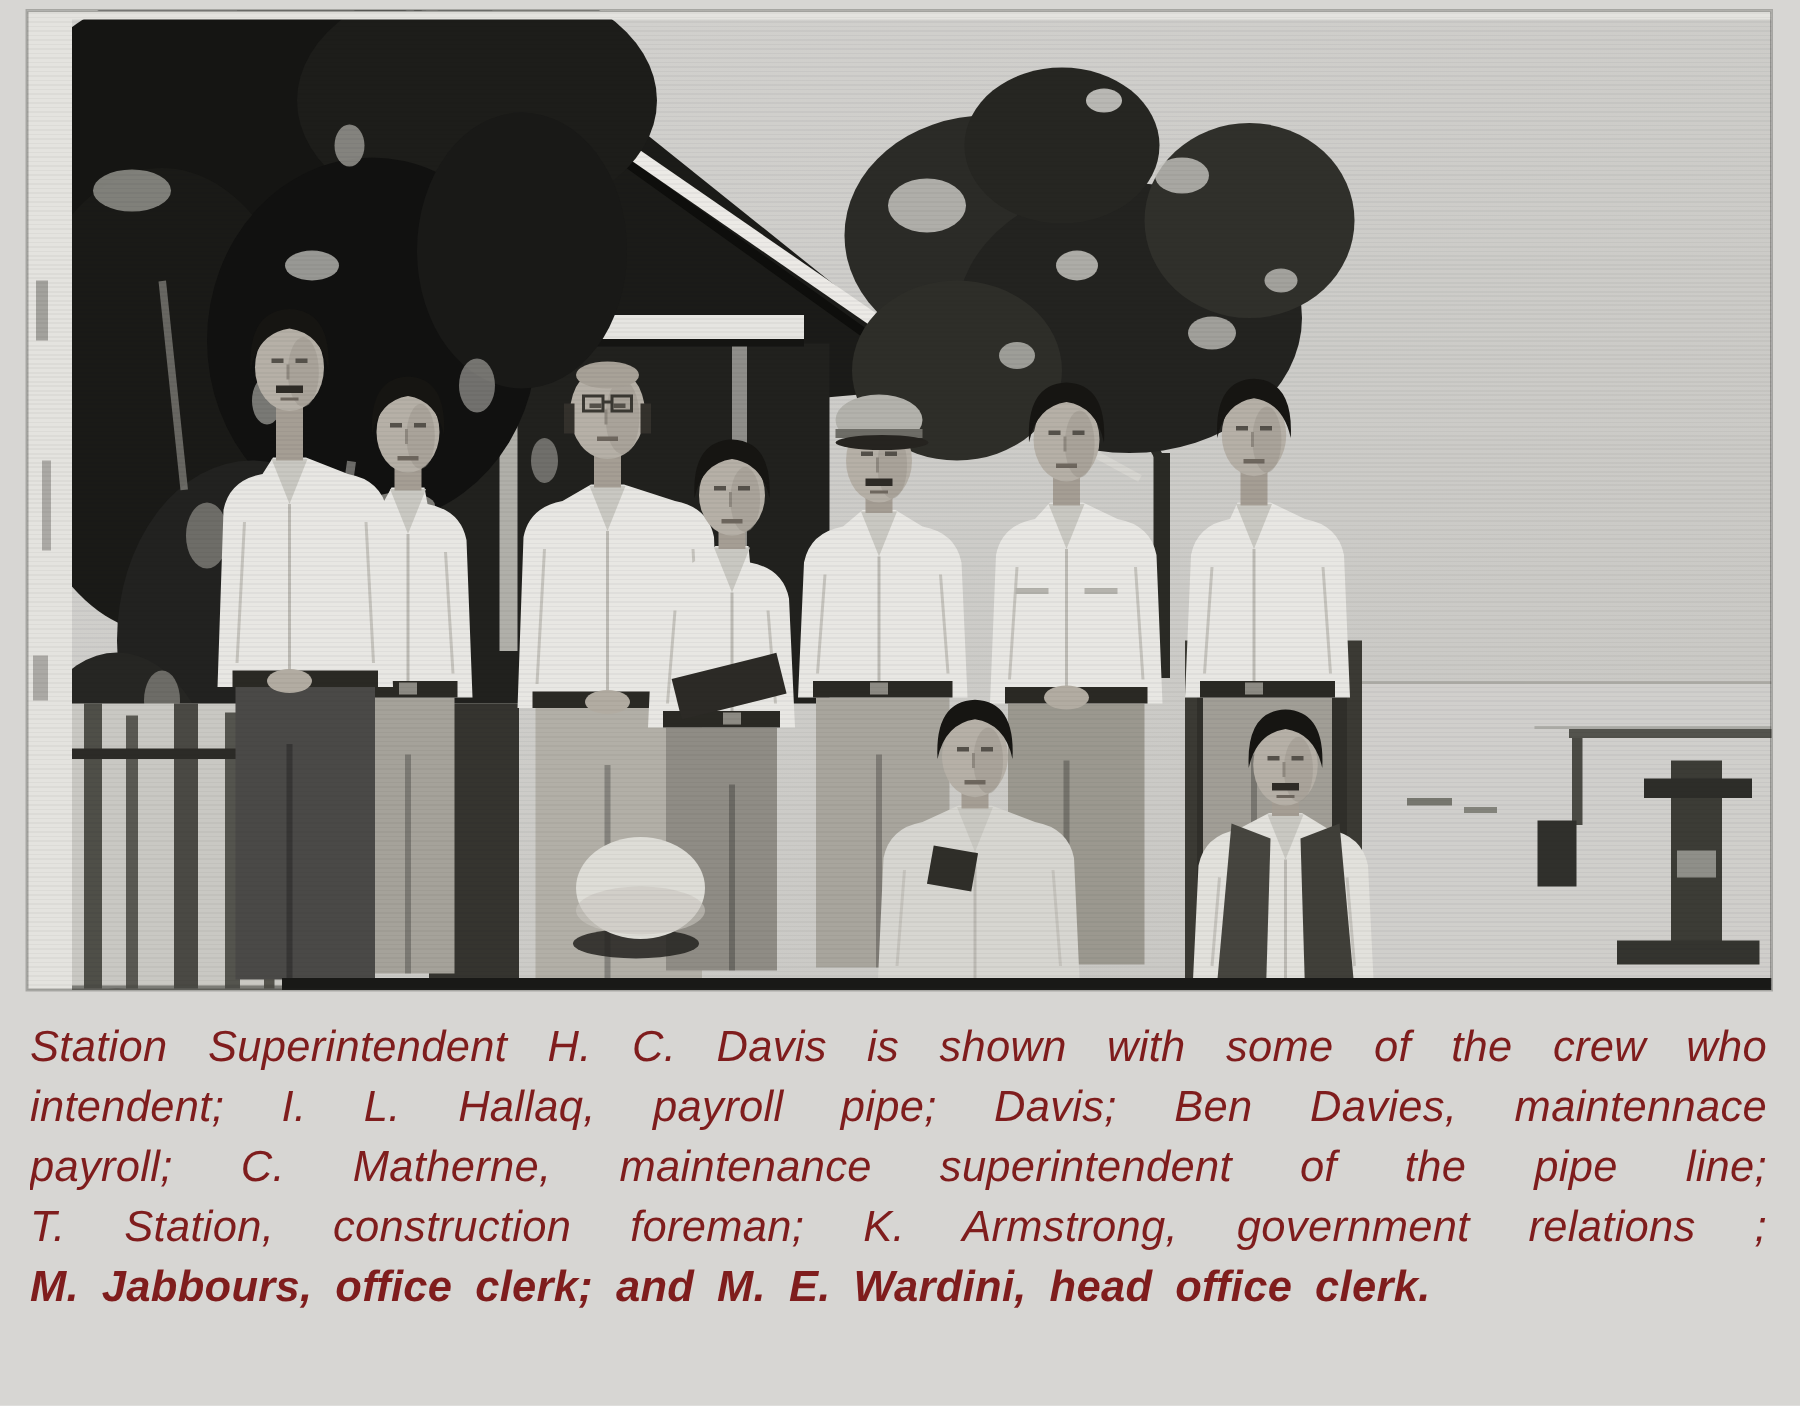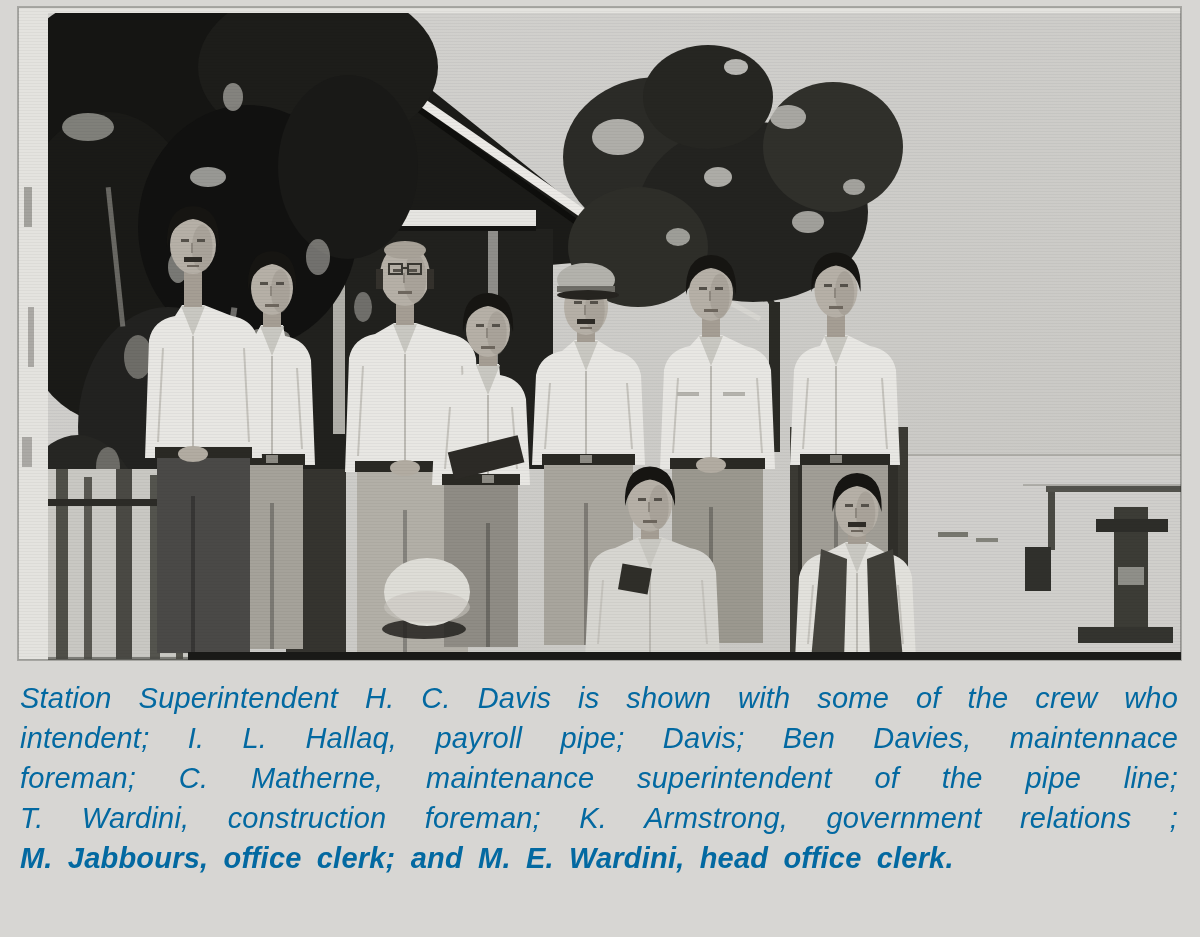--- a/index.html
+++ b/index.html
@@ -20,21 +20,21 @@
   .photo::after{
     content:"";position:absolute;inset:0;pointer-events:none;
     background:
       repeating-linear-gradient(0deg, rgba(0,0,0,.035) 0 1px, rgba(255,255,255,0) 1px 3px),
       repeating-linear-gradient(90deg, rgba(255,255,255,.05) 0 2px, rgba(0,0,0,0) 2px 5px);
     mix-blend-mode:multiply;
   }
   
   .caption{
     position:absolute;left:20px;right:22px;top:678px;
-    color:#0369a1;
+    color:#7f1d1d;
     font-style:italic;
     font-weight:500;
     font-size:29px;
     line-height:40px;
     letter-spacing:.2px;
   }
   .cap-line{
     white-space:nowrap;
     text-align:justify;
     text-align-last:justify;
@@ -351,16 +351,16 @@
       <rect x="30" y="650" width="140" height="4" fill="#4a4944" opacity=".6"></rect>
     </g>
 
     <rect x="0.5" y="0.5" width="1162" height="652" fill="none" stroke="rgba(40,40,36,.35)"></rect>
   </svg>
 </div>
 
 <div class="caption">
   <div class="cap-line">Station Superintendent H. C. Davis is shown with some of the crew who</div>
   <div class="cap-line">intendent; I. L. Hallaq, payroll pipe; Davis; Ben Davies, maintennace</div>
-  <div class="cap-line">foreman; C. Matherne, maintenance superintendent of the pipe line;</div>
-  <div class="cap-line">T. Wardini, construction foreman; K. Armstrong, government relations ;</div>
+  <div class="cap-line">payroll; C. Matherne, maintenance superintendent of the pipe line;</div>
+  <div class="cap-line">T. Station, construction foreman; K. Armstrong, government relations ;</div>
   <div class="cap-line last">M. Jabbours, office clerk; and M. E. Wardini, head office clerk.</div>
 </div>
 
 </body></html>

